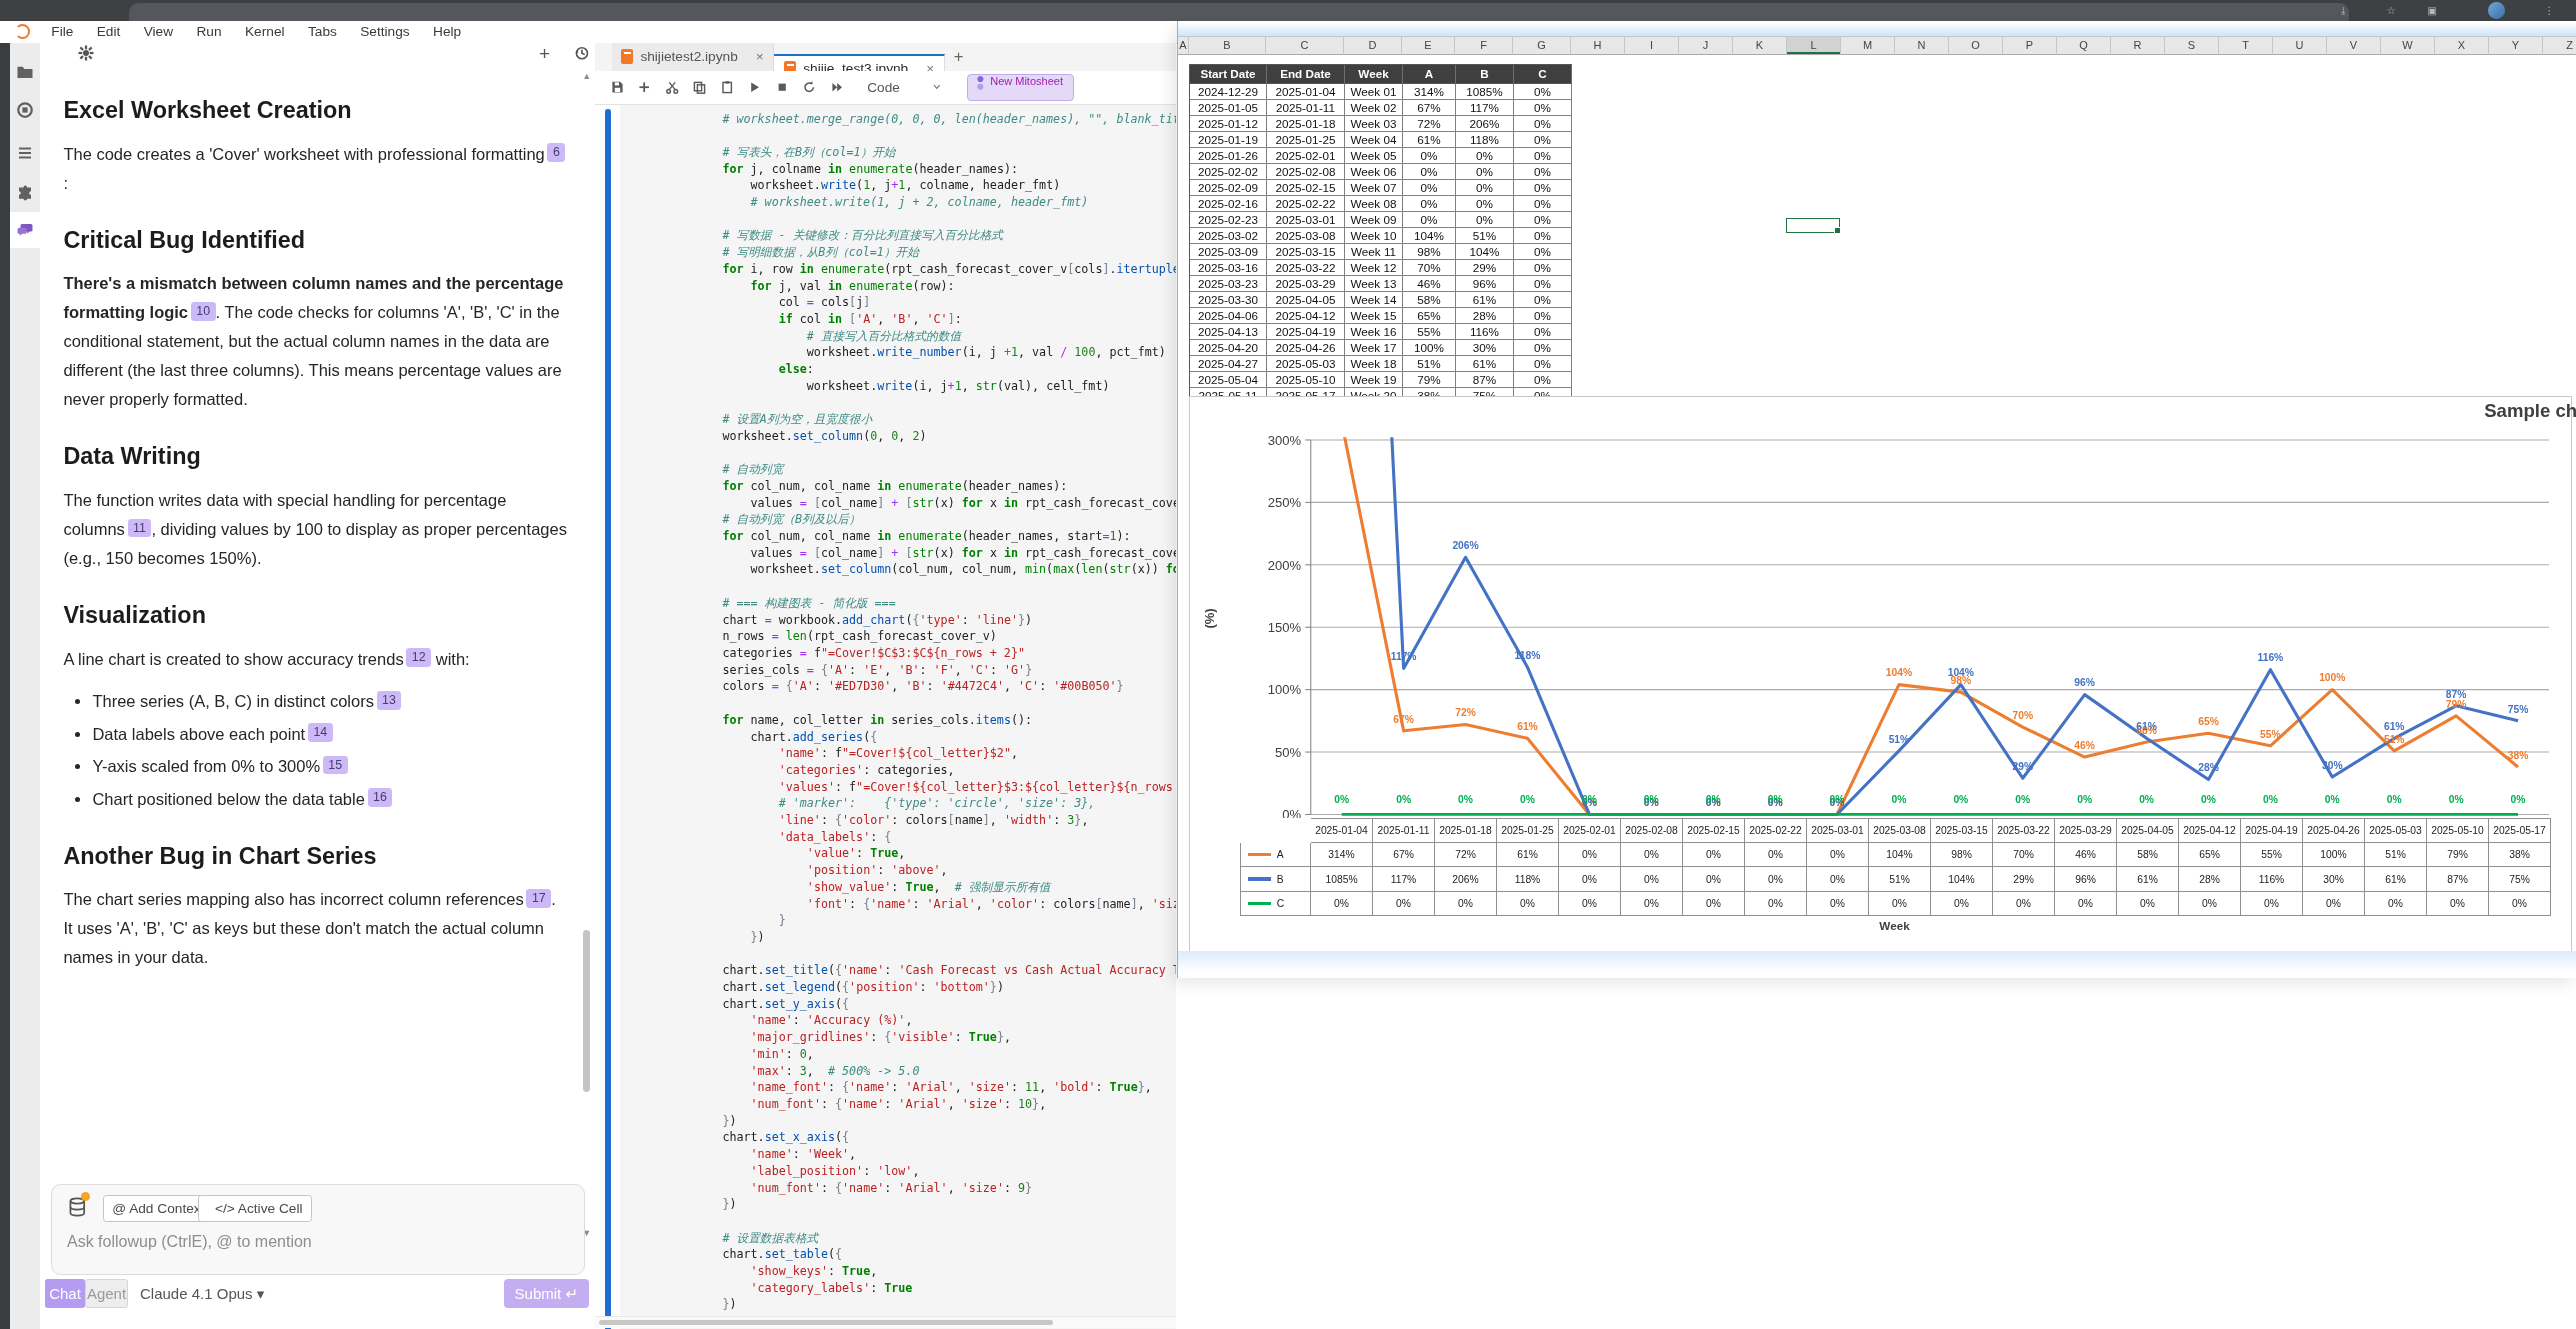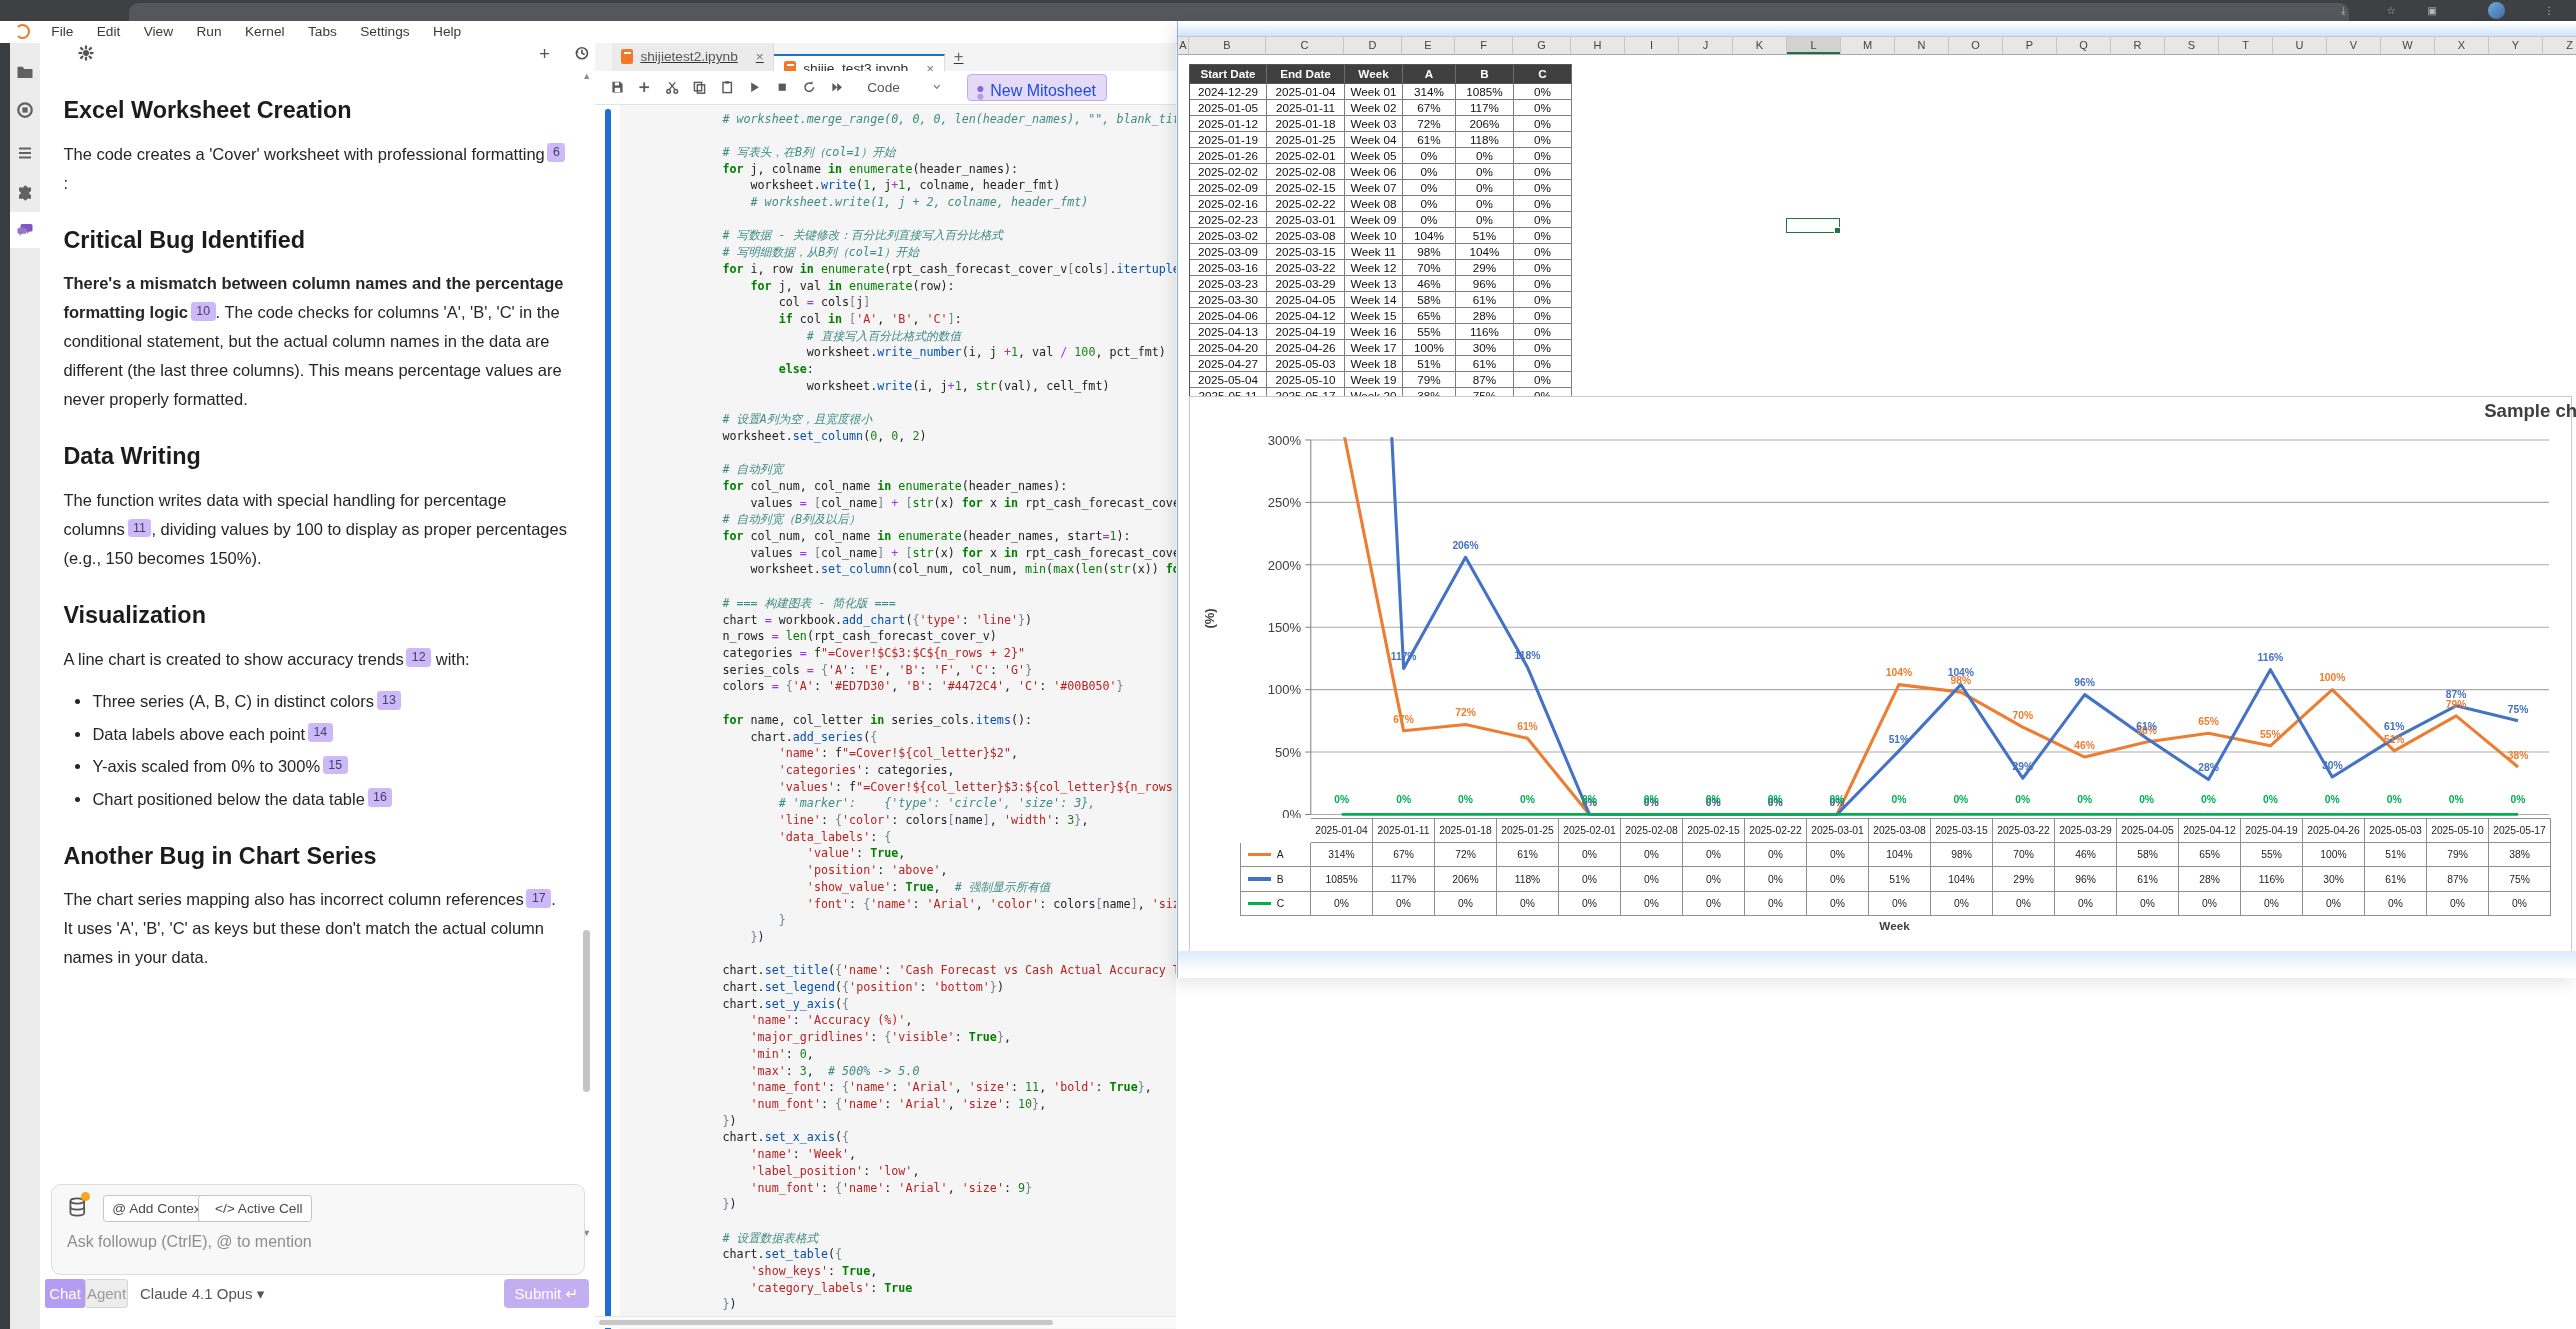--- a/index.html
+++ b/index.html
@@ -51,34 +51,34 @@
 
   #chat-footer{position:absolute;left:5px;top:1236px;width:100%;height:32px;font-size:15px;}
   .seg{position:absolute;top:0;height:29px;display:flex;align-items:center;justify-content:center;border-radius:2.7px;}
   #seg-chat{left:0px;width:40px;background:#b49cf0;color:#fff;}
   #seg-agent{left:40px;width:43px;background:#ededed;color:#9a9a9a;border:0.7px solid #d5d5d5;box-sizing:border-box;}
   #model-select{position:absolute;left:95px;top:5.5px;color:#555;}
   #submit-btn{position:absolute;right:11px;top:0;height:29px;padding:0 11px;background:#c3aef2;color:#fff;border-radius:4.1px;display:flex;align-items:center;}
 
   
   #nbpanel{left:595px;top:43px;width:581px;height:1287px;background:#fff;overflow:hidden;}
-  #tabbar{position:absolute;left:0;top:0;width:100%;height:27.5px;background:#f4f4f4;border-bottom:0.7px solid #ddd;display:flex;text-decoration:underline;}
+  #tabbar{position:absolute;left:0;top:0;width:100%;height:27.5px;background:#f4f4f4;border-bottom:0.7px solid #ddd;display:flex;}
   .nbtab{height:27.5px;display:flex;align-items:center;padding:0 9.6px;font-size:13.7px;color:#555;background:#ebebeb;border-right:0.7px solid #ddd;box-sizing:border-box;}
   .nbtab .x{margin-left:18px;color:#777;font-size:13.7px;}
   .nbtab.active{background:#fff;color:#2b2b2b;border-top:2.7px solid #1a73c7;padding-top:0;margin-top:11px;}
   .nbicon{width:12.4px;height:15px;background:#f37726;border-radius:2.1px;margin-right:6.9px;position:relative;}
   .nbicon:after{content:"";position:absolute;left:2.7px;top:2.7px;width:6.9px;height:2.1px;background:#fff;}
   #tab-add{width:27.5px;display:flex;align-items:center;justify-content:center;color:#666;font-size:16.5px;}
   #nbtoolbar{position:absolute;left:0;top:27.5px;width:100%;height:33px;background:#fff;border-bottom:0.7px solid #e3e3e3;display:flex;align-items:center;}
   .tbtn{width:27.5px;height:27.5px;display:flex;align-items:center;justify-content:center;}
   .tbtn svg{width:14.4px;height:14.4px;}
   #celltype{font-size:13.7px;color:#555;margin-left:16.5px;display:flex;align-items:center;}
   #celltype svg{width:9.6px;height:9.6px;margin-left:32px;}
-  #mito-btn{margin-left:25px;height:25px;background:#e4daf8;border:0.7px solid #c0a9f1;border-radius:4.1px;color:#1d4ed8;
-            font-size:16px;display:flex;align-items:flex-end;padding:0 9.6px;}
+  #mito-btn{margin-left:25px;height:25px;background:#e4daf8;border:0.7px solid #c0a9f1;border-radius:4.1px;color:#a21caf;
+            font-size:11px;display:flex;align-items:flex-start;padding:0 9.6px;}
   .mito-dots{width:6.9px;height:15px;margin-right:6.2px;background:radial-gradient(circle at 3.4px 4.1px,#8c66e0 2.7px,transparent 3.4px),radial-gradient(circle at 3.4px 11.7px,#b49cf0 2.7px,transparent 3.4px);}
   #cellbar{position:absolute;left:9.6px;top:66px;width:6.9px;height:1230px;background:#1f6fd1;border-radius:2.7px;}
   #codecell{position:absolute;left:25.4px;top:62px;width:556px;height:1245px;background:#f5f5f5;overflow:hidden;}
   #code{position:absolute;left:102px;top:5.5px;font-family:"DejaVu Sans Mono",monospace;font-size:11.7px;line-height:16.7px;white-space:pre;color:#212121;}
   .c{color:#3d8b84;font-style:italic;}
   .k{color:#008000;font-weight:bold;}
   .b{color:#008000;}
   .f{color:#0550ae;}
   .s{color:#ba2121;}
   .n{color:#1a7f1a;}

